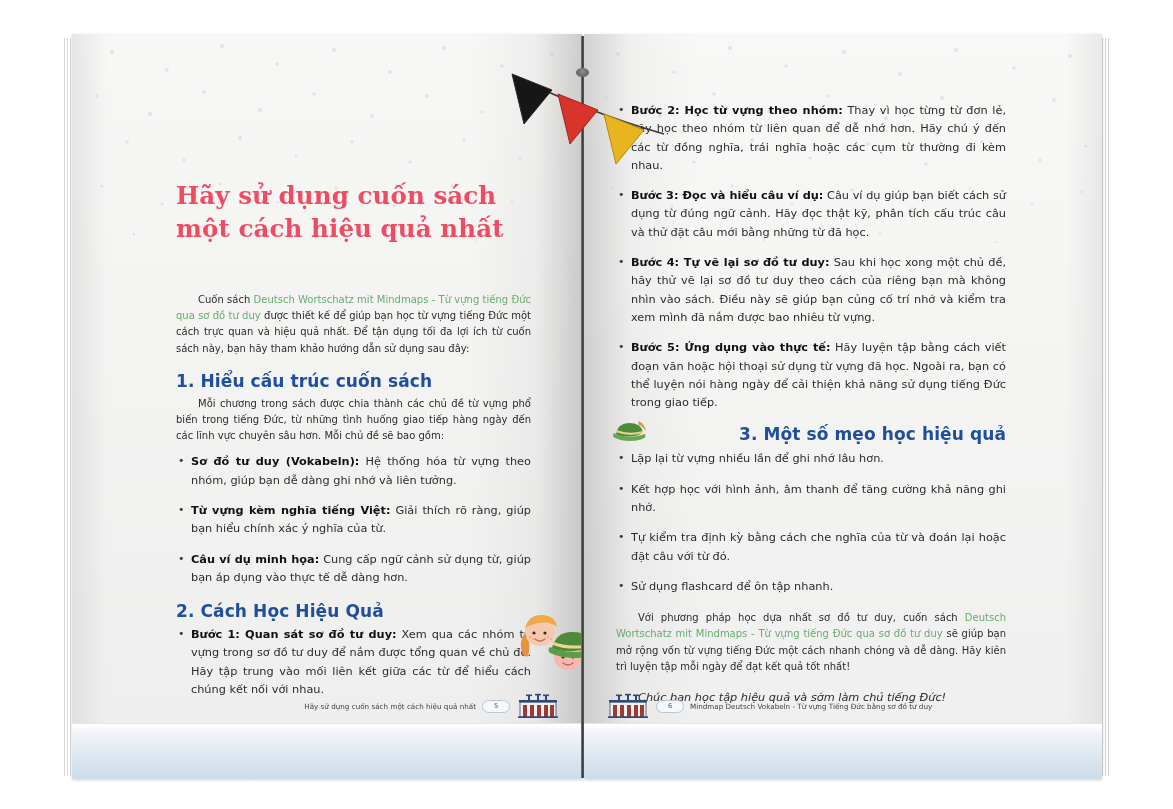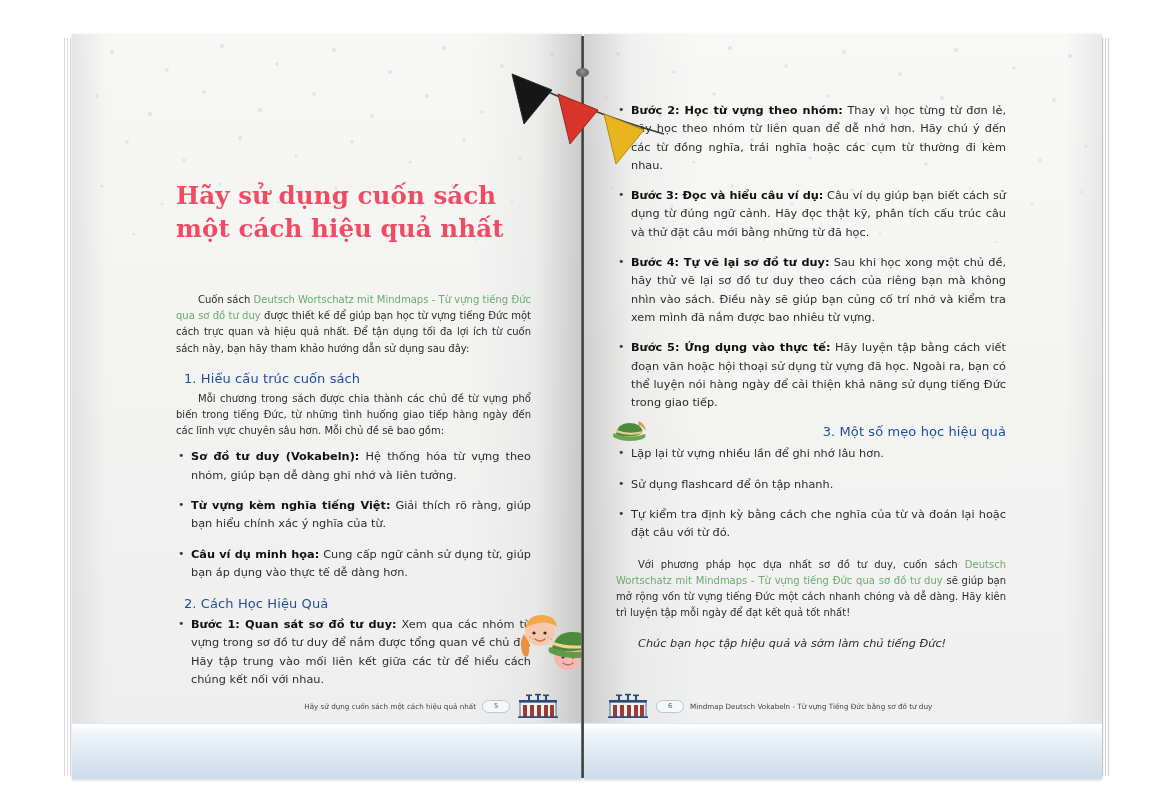--- a/index.html
+++ b/index.html
@@ -134,23 +134,23 @@
     margin: 0 0 9px 0;
     text-indent: 22px;
     font-size: 10px;
     line-height: 1.62;
     color: #2b2b2b;
     text-align: justify;
   }
   .hl { color: #6aab6e; }
 
   h2.section {
-    margin: 14px 0 5px 8px;
-    font-size: 13px;
-    font-weight: 400;
+    margin: 14px 0 5px 0;
+    font-size: 17px;
+    font-weight: 700;
     color: #1f4e9c;
     letter-spacing: .1px;
   }
 
   ul.bullets { list-style: none; margin: 0; padding: 0; }
   ul.bullets > li {
     position: relative;
     padding-left: 15px;
     margin-bottom: 12px;
     font-size: 11.3px;
@@ -424,22 +424,23 @@
               <path d="M4 14 q2 -11 13 -11 q12 0 14 9 q-4 4 -13 4.5 q-10 .5 -14 -2.5z" fill="#4e8a3c"></path>
               <path d="M2 13 q14 7 31 1 q2 4 -4 5.5 q-15 4 -27 -2 q-2 -2 0 -4.5z" fill="#6aa84f"></path>
               <path d="M4 11 q13 5 27 1" stroke="#e7d291" stroke-width="2.2" fill="none"></path>
               <path d="M27 1 q6 3 7 10 q-4 -5 -8 -7z" fill="#d8a04a"></path>
             </svg>
             <h2 class="section" style="margin-left:34px; margin-top:4px;text-align:right;">3. Một số mẹo học hiệu quả</h2>
           </div>
 
           <ul class="bullets" style="margin-top:6px;">
             <li>Lặp lại từ vựng nhiều lần để ghi nhớ lâu hơn.</li>
+            <li>Kết hợp học với hình ảnh, âm thanh để tăng cường khả năng ghi nhớ.</li>
+            <li>Tự kiểm tra định kỳ bằng cách che nghĩa của từ và đoán lại hoặc đặt câu với từ đó.</li>
             <li>Sử dụng flashcard để ôn tập nhanh.</li>
-            <li>Tự kiểm tra định kỳ bằng cách che nghĩa của từ và đoán lại hoặc đặt câu với từ đó.</li>
           </ul>
 
           <p class="para" style="margin-top:14px;"><span>Với phương pháp học dựa nhất sơ đồ tư duy, cuốn sách </span><span class="hl">Deutsch Wortschatz mit Mindmaps - Từ vựng tiếng Đức qua sơ đồ tư duy</span><span> sẽ giúp bạn mở rộng vốn từ vựng tiếng Đức một cách nhanh chóng và dễ dàng. Hãy kiên trì luyện tập mỗi ngày để đạt kết quả tốt nhất!</span></p>
 
           <p class="closing">Chúc bạn học tập hiệu quả và sớm làm chủ tiếng Đức!</p>
         </div>
       </div>
 
       <div class="footband"></div>
 

